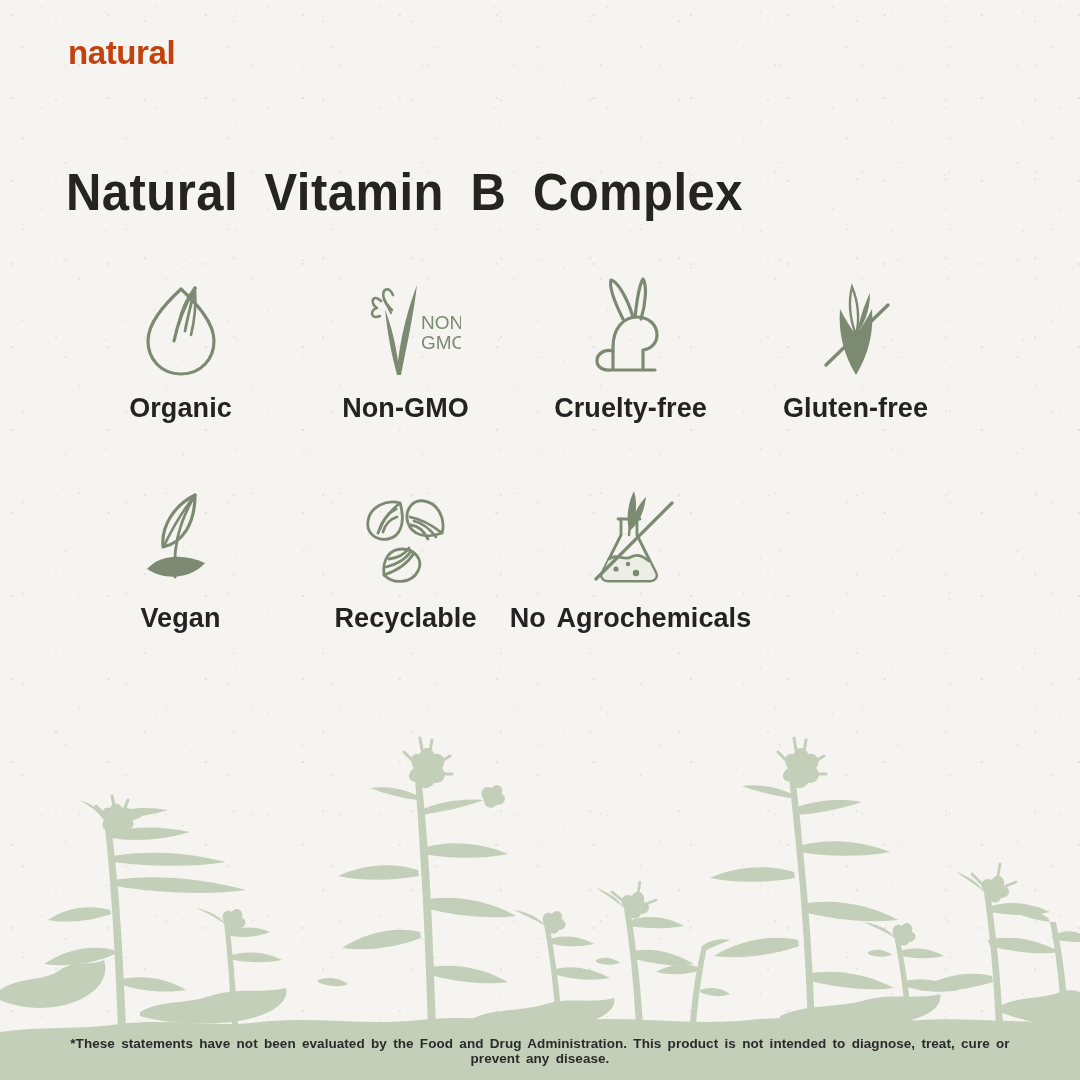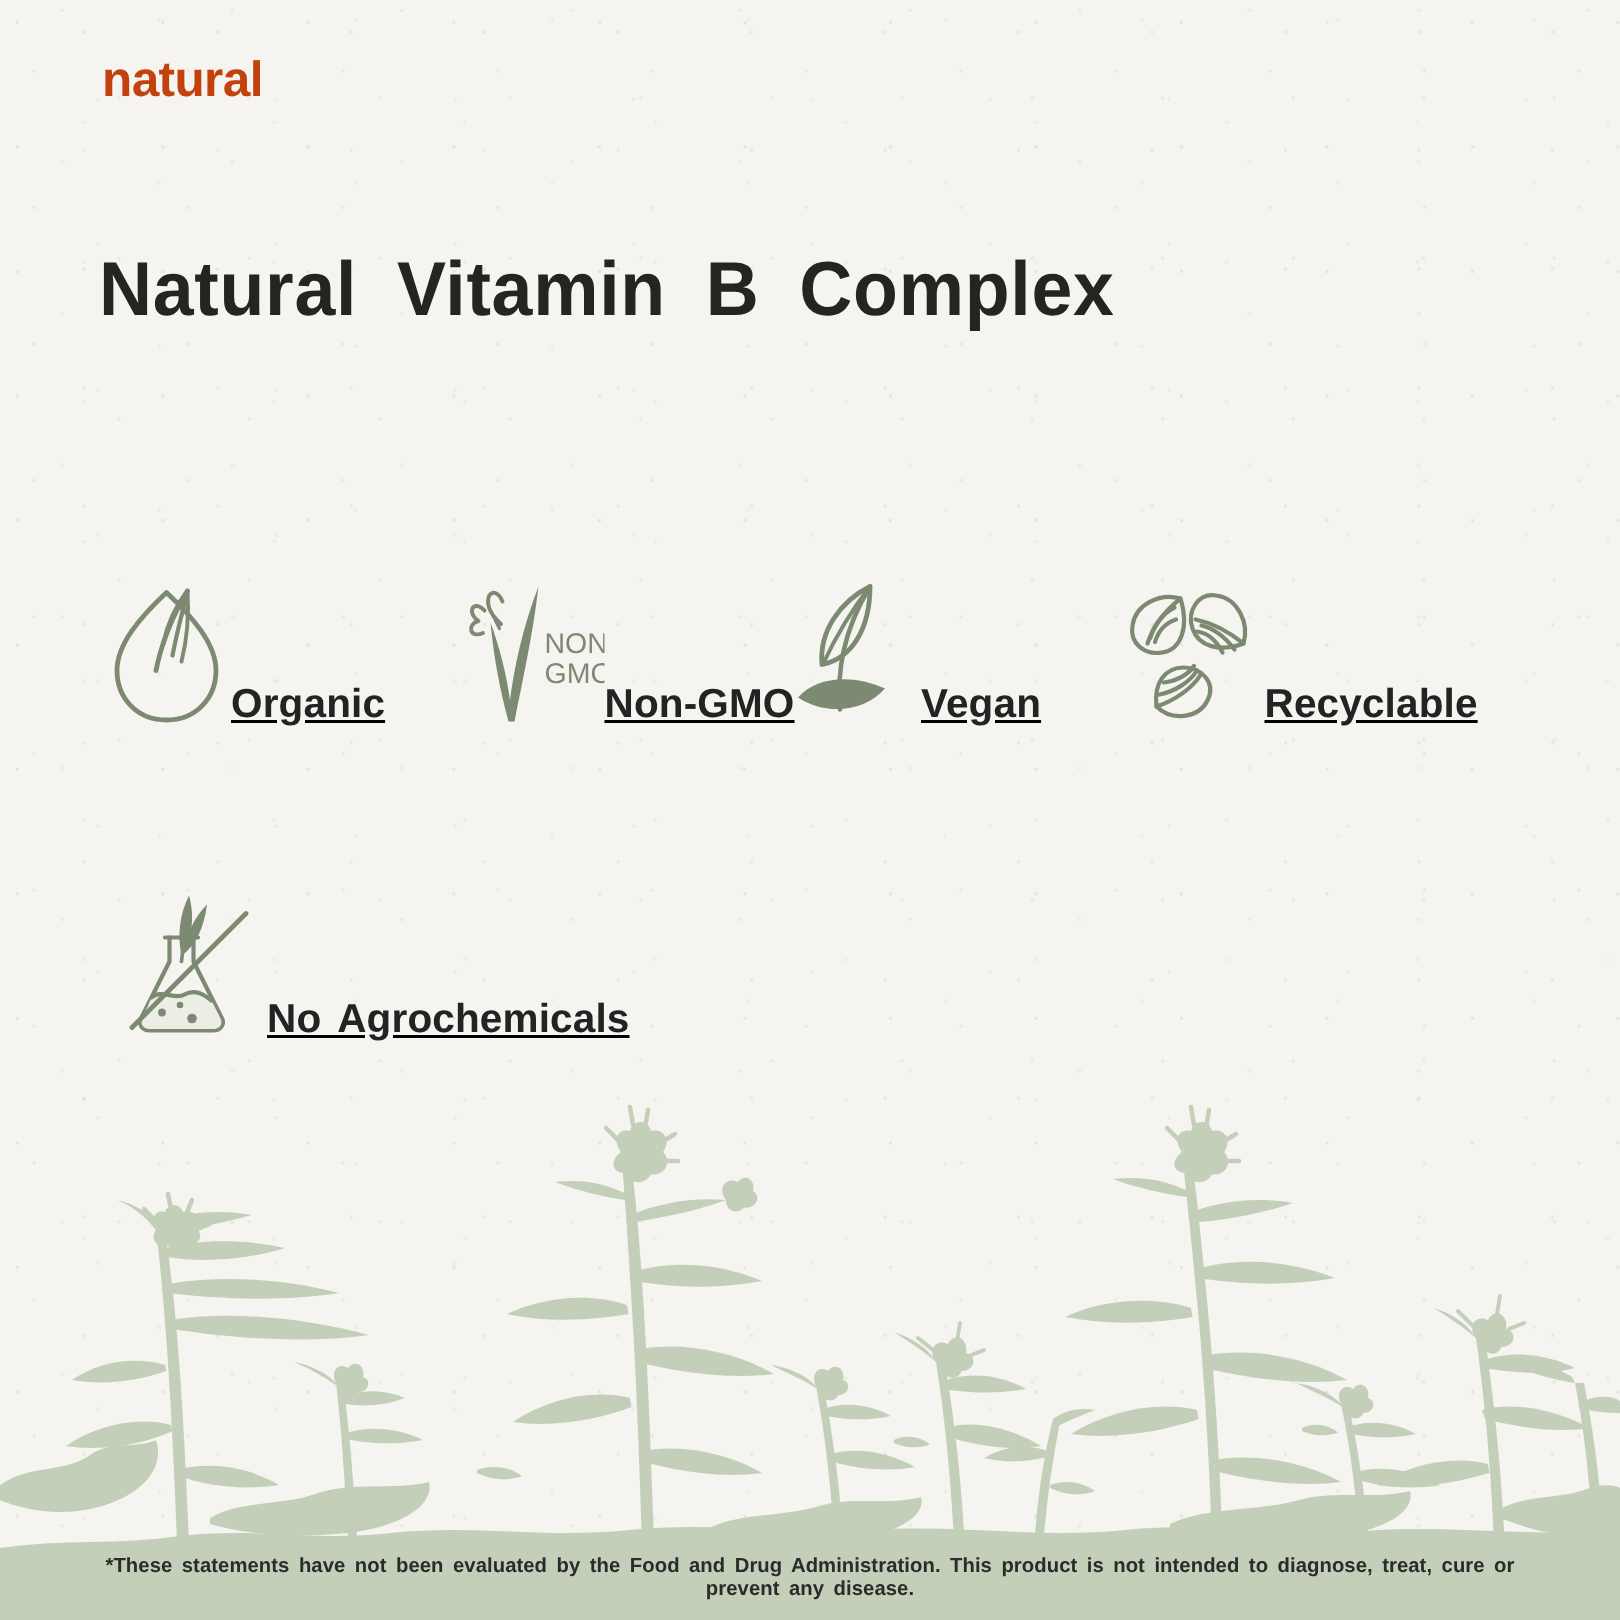--- a/index.html
+++ b/index.html
@@ -77,24 +77,23 @@
     position: absolute;
     left: 68px;
     top: 275px;
     width: 940px;
     display: grid;
     grid-template-columns: repeat(4, 225px);
     grid-auto-rows: 210px;
   }
   .badge {
     display: flex;
-    flex-direction: row;
-    align-items: flex-end;
+    flex-direction: column;
+    align-items: center;
     justify-content: flex-start;
-    text-decoration: underline;
   }
   .badge-icon {
     height: 104px;
     display: flex;
     align-items: flex-end;
     justify-content: center;
   }
   .badge-label {
     margin-top: 14px;
     color: #232323;
@@ -168,21 +167,43 @@
           <path d="M30 22 C22 14 18 24 26 29 C18 31 20 41 29 37" stroke="#7c8a72" stroke-width="2.6" fill="none" stroke-linecap="round" stroke-linejoin="round"></path>
           <path d="M42 16 C38 6 30 10 33 20 C35 26 39 29 41 31" stroke="#7c8a72" stroke-width="2.6" fill="none" stroke-linecap="round" stroke-linejoin="round"></path>
           <path d="M33 20 L40 34" stroke="#7c8a72" stroke-width="2.2" stroke-linecap="round"></path>
           <text x="70" y="50" font-family="Liberation Sans, sans-serif" font-size="19" font-weight="400" fill="#7c8a72">NON</text>
           <text x="70" y="70" font-family="Liberation Sans, sans-serif" font-size="19" font-weight="400" fill="#7c8a72">GMO</text>
         </svg>
       </div>
       <div class="badge-label">Non-GMO</div>
     </div>
 
-
+    <div class="badge">
+      <div class="badge-icon">
+        <svg width="96" height="104" viewBox="0 0 96 104" fill="none">
+          <path d="M40 44 C31 26 26 12 28 5 C34 6 44 22 50 42" stroke="#7c8a72" stroke-width="3.2" fill="none" stroke-linejoin="round" stroke-linecap="round"></path>
+          <path d="M52 42 C54 24 56 10 60 4 C64 10 63 28 58 44" stroke="#7c8a72" stroke-width="3.2" fill="none" stroke-linejoin="round" stroke-linecap="round"></path>
+          <path d="M30 94 L30 72 C30 54 40 42 54 42 C66 42 74 50 74 60 C74 68 68 74 60 75 L60 94" stroke="#7c8a72" stroke-width="3.2" fill="none" stroke-linejoin="round" stroke-linecap="round"></path>
+          <path d="M30 76 C22 74 14 78 14 86 C14 92 20 96 28 95 L72 95" stroke="#7c8a72" stroke-width="3.2" fill="none" stroke-linejoin="round" stroke-linecap="round"></path>
+        </svg>
+      </div>
+      <div class="badge-label">Cruelty-free</div>
+    </div>
+
+    <div class="badge">
+      <div class="badge-icon">
+        <svg width="96" height="100" viewBox="0 0 96 100" fill="none">
+          <path d="M48 96 C36 76 30 54 32 30 C36 38 42 48 48 56 C54 48 60 38 64 30 C66 54 60 76 48 96 Z" fill="#7c8a72"></path>
+          <path d="M48 56 C42 40 40 24 44 8 C50 22 52 40 48 56 Z" fill="#f5f4f0" stroke="#7c8a72" stroke-width="2.4"></path>
+          <path d="M48 56 C52 40 56 26 62 14 C62 32 56 46 48 56 Z" fill="#7c8a72"></path>
+          <line x1="18" y1="86" x2="80" y2="26" stroke="#7c8a72" stroke-width="3.4" stroke-linecap="round"></line>
+        </svg>
+      </div>
+      <div class="badge-label">Gluten-free</div>
+    </div>
 
     <div class="badge">
       <div class="badge-icon">
         <svg width="96" height="104" viewBox="0 0 96 104" fill="none">
           <path d="M14 84 C26 70 50 68 72 78 C58 94 32 96 14 84 Z" fill="#7c8a72"></path>
           <path d="M42 92 C40 66 44 40 62 10" stroke="#7c8a72" stroke-width="3" fill="none" stroke-linecap="round"></path>
           <path d="M62 10 C42 20 28 40 30 62 C50 58 62 38 62 10 Z" stroke="#7c8a72" stroke-width="3.2" fill="none" stroke-linejoin="round"></path>
           <path d="M62 10 C48 28 38 46 31 61" stroke="#7c8a72" stroke-width="2.6" fill="none" stroke-linecap="round"></path>
         </svg>
       </div>

